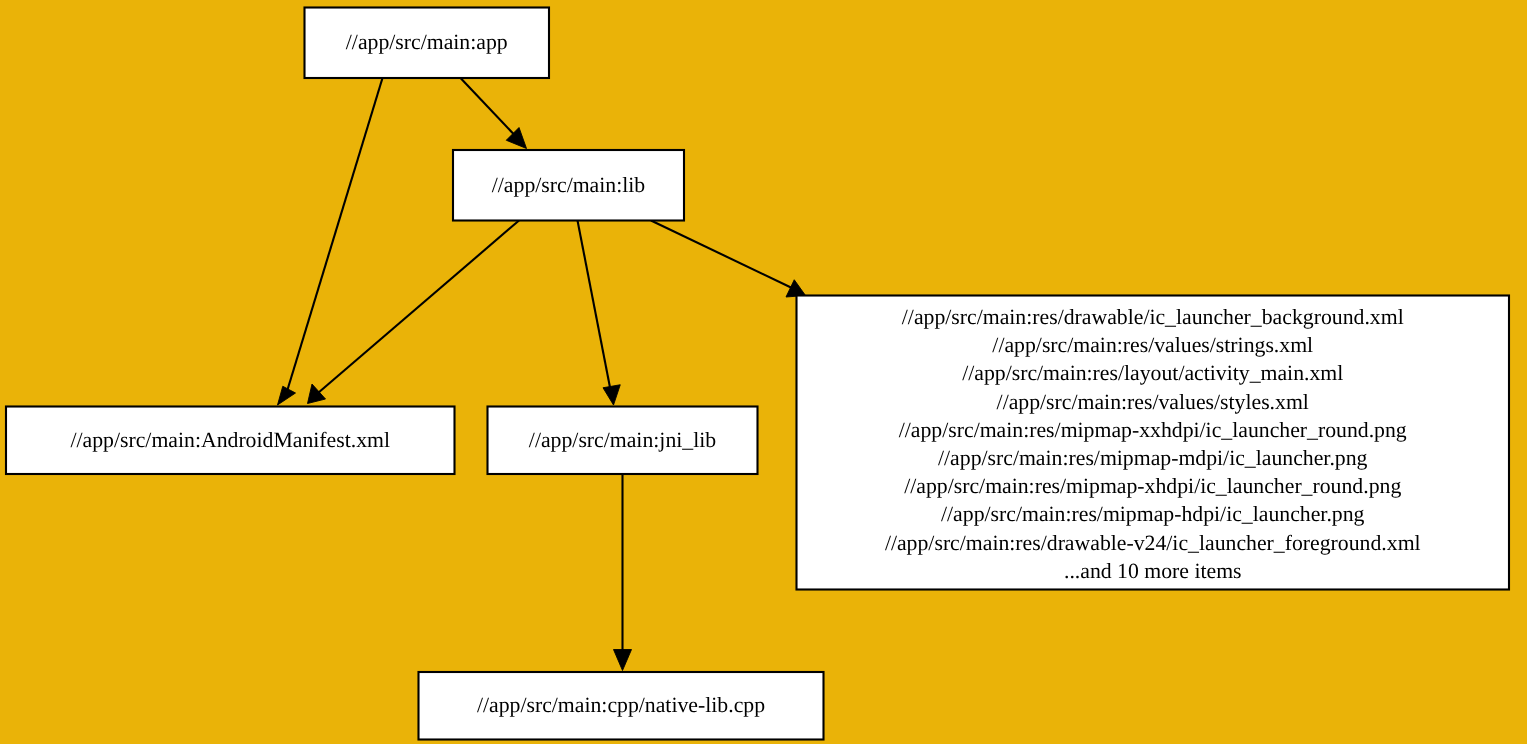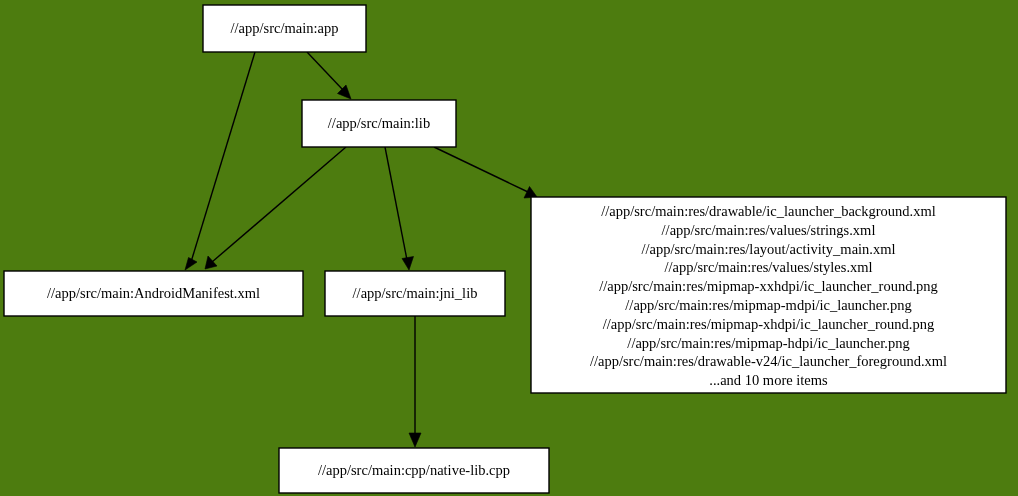--- a/index.html
+++ b/index.html
@@ -11,21 +11,21 @@
   body {
     width: 1018px;
     height: 496px;
     overflow: hidden;
     font-family: "Liberation Serif", "DejaVu Serif", serif;
   }
   #graph-root {
     position: relative;
     width: 1018px;
     height: 496px;
-    background: #4d7c0f;
+    background: #eab308;
   }
   svg.graph-canvas {
     position: absolute;
     top: 0;
     left: 0;
     width: 1018px;
     height: 496px;
     display: block;
   }
   .node-box {

